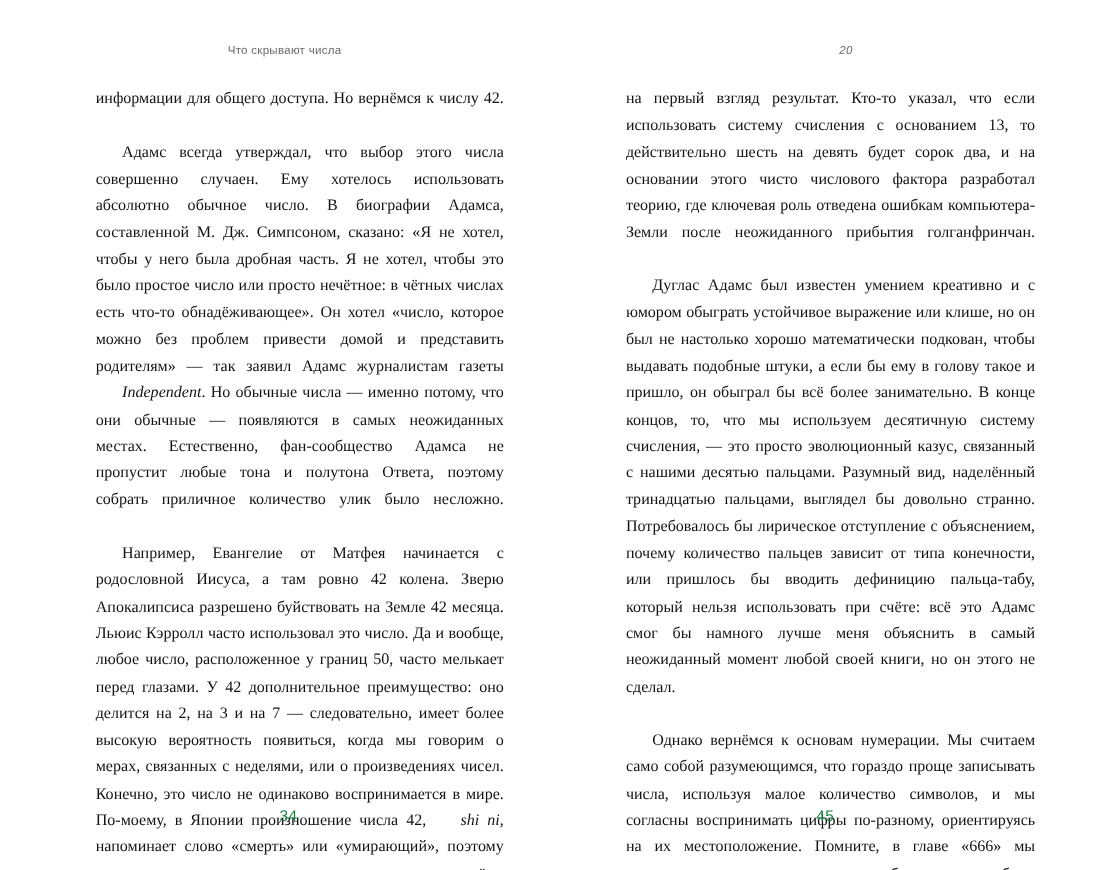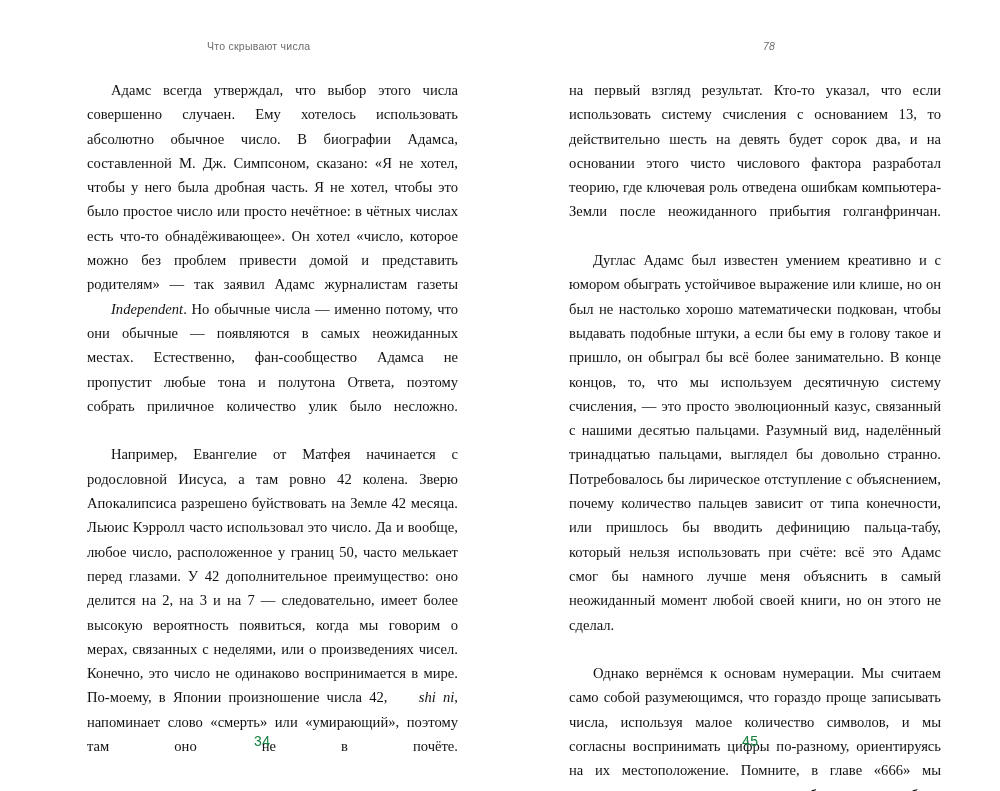--- a/index.html
+++ b/index.html
@@ -93,30 +93,31 @@
 </head>
 <body>
 
 <div class="spread">
 
   <div>
     <div class="running-head left-head">Что скрывают числа</div>
 
     <div class="page-col left-col">
       <div>
+          <p class="para"><span>информации для общего доступа. Но вернёмся к числу 42.</span></p>
           <p class="para indent"><span>Адамс всегда утверждал, что выбор этого числа совершенно случаен. Ему хотелось использовать абсолютно обычное число. В биографии Адамса, составленной М. Дж. Симпсоном, сказано: «Я не хотел, чтобы у него была дробная часть. Я не хотел, чтобы это было простое число или просто нечётное: в чётных числах есть что-то обнадёживающее». Он хотел «число, которое можно без проблем привести домой и представить родителям» — так заявил Адамс журналистам газеты </span><i>Independent</i><span>. Но обычные числа — именно потому, что они обычные — появляются в самых неожиданных местах. Естественно, фан-сообщество Адамса не пропустит любые тона и полутона Ответа, поэтому собрать приличное количество улик было несложно.</span></p>
           <p class="para indent"><span>Например, Евангелие от Матфея начинается с родословной Иисуса, а там ровно 42 колена. Зверю Апокалипсиса разрешено буйствовать на Земле 42 месяца. Льюис Кэрролл часто использовал это число. Да и вообще, любое число, расположенное у границ 50, часто мелькает перед глазами. У 42 дополнительное преимущество: оно делится на 2, на 3 и на 7 — следовательно, имеет более высокую вероятность появиться, когда мы говорим о мерах, связанных с неделями, или о произведениях чисел. Конечно, это число не одинаково воспринимается в мире. По-моему, в Японии произношение числа 42, </span><i>shi ni</i><span>, напоминает слово «смерть» или «умирающий», поэтому там оно не в почёте.</span></p>
         </div>
     </div>
 
     <div class="folio left-folio">34</div>
   </div>
 
   <div>
-    <div class="running-head right-head">78</div>
+    <div class="running-head right-head">20</div>
 
     <div class="page-col right-col">
       <div>
           <p class="para"><span>на первый взгляд результат. Кто-то указал, что если использовать систему счисления с основанием 13, то действительно шесть на девять будет сорок два, и на основании этого чисто числового фактора разработал теорию, где ключевая роль отведена ошибкам компьютера-Земли после неожиданного прибытия голганфринчан.</span></p>
           <p class="para indent"><span>Дуглас Адамс был известен умением креативно и с юмором обыграть устойчивое выражение или клише, но он был не настолько хорошо математически подкован, чтобы выдавать подобные штуки, а если бы ему в голову такое и пришло, он обыграл бы всё более занимательно. В конце концов, то, что мы используем десятичную систему счисления, — это просто эволюционный казус, связанный с нашими десятью пальцами. Разумный вид, наделённый тринадцатью пальцами, выглядел бы довольно странно. Потребовалось бы лирическое отступление с объяснением, почему количество пальцев зависит от типа конечности, или пришлось бы вводить дефиницию пальца-табу, который нельзя использовать при счёте: всё это Адамс смог бы намного лучше меня объяснить в самый неожиданный момент любой своей книги, но он этого не сделал.</span></p>
           <p class="para indent"><span>Однако вернёмся к основам нумерации. Мы считаем само собой разумеющимся, что гораздо проще записывать числа, используя малое количество символов, и мы согласны воспринимать цифры по-разному, ориентируясь на их местоположение. Помните, в главе «666» мы говорили о том, что греческие буквы могут быть расставлены в любом порядке, при этом они сохраняют своё значение, а вот у каждой 1 в 111 оно различается?</span></p>
         </div>
     </div>
 
     <div class="folio right-folio">45</div>

